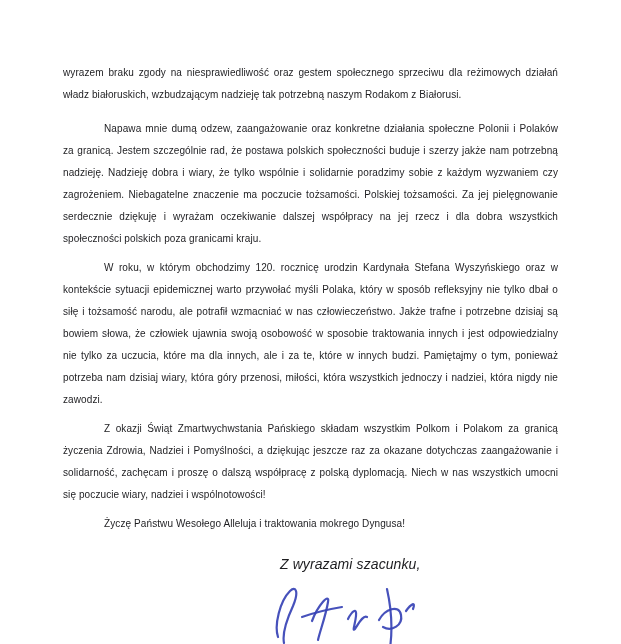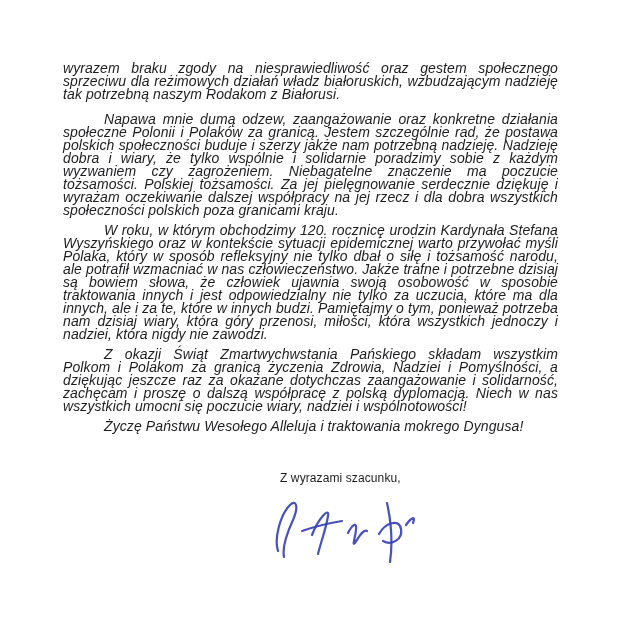--- a/index.html
+++ b/index.html
@@ -14,36 +14,36 @@
       color: #1d1d20;
       position: relative;
     }
     .page {
       position: absolute;
       inset: 0;
       padding: 62px 63px 0 63px;
       background: #ffffff;
     }
     .para {
-      font-size: 14px;
-      line-height: 13px;
+      font-size: 10px;
+      line-height: 22px;
       text-align: justify;
       text-indent: 41px;
       margin-bottom: 7px;
       letter-spacing: 0.1px;
-      font-style: italic;
     }
     .para.continuation {
       text-indent: 0;
       margin-bottom: 12px;
     }
     .closing {
-      font-size: 12px;
+      font-size: 14px;
       line-height: 19.6px;
-      margin-top: 36px;
+      font-style: italic;
+      margin-top: 20px;
       padding-left: 217px;
       letter-spacing: 0.1px;
     }
     .signature-wrap {
       margin-top: 4px;
       margin-left: 197px;
       width: 160px;
       height: 74px;
     }
     .signature-wrap svg {

